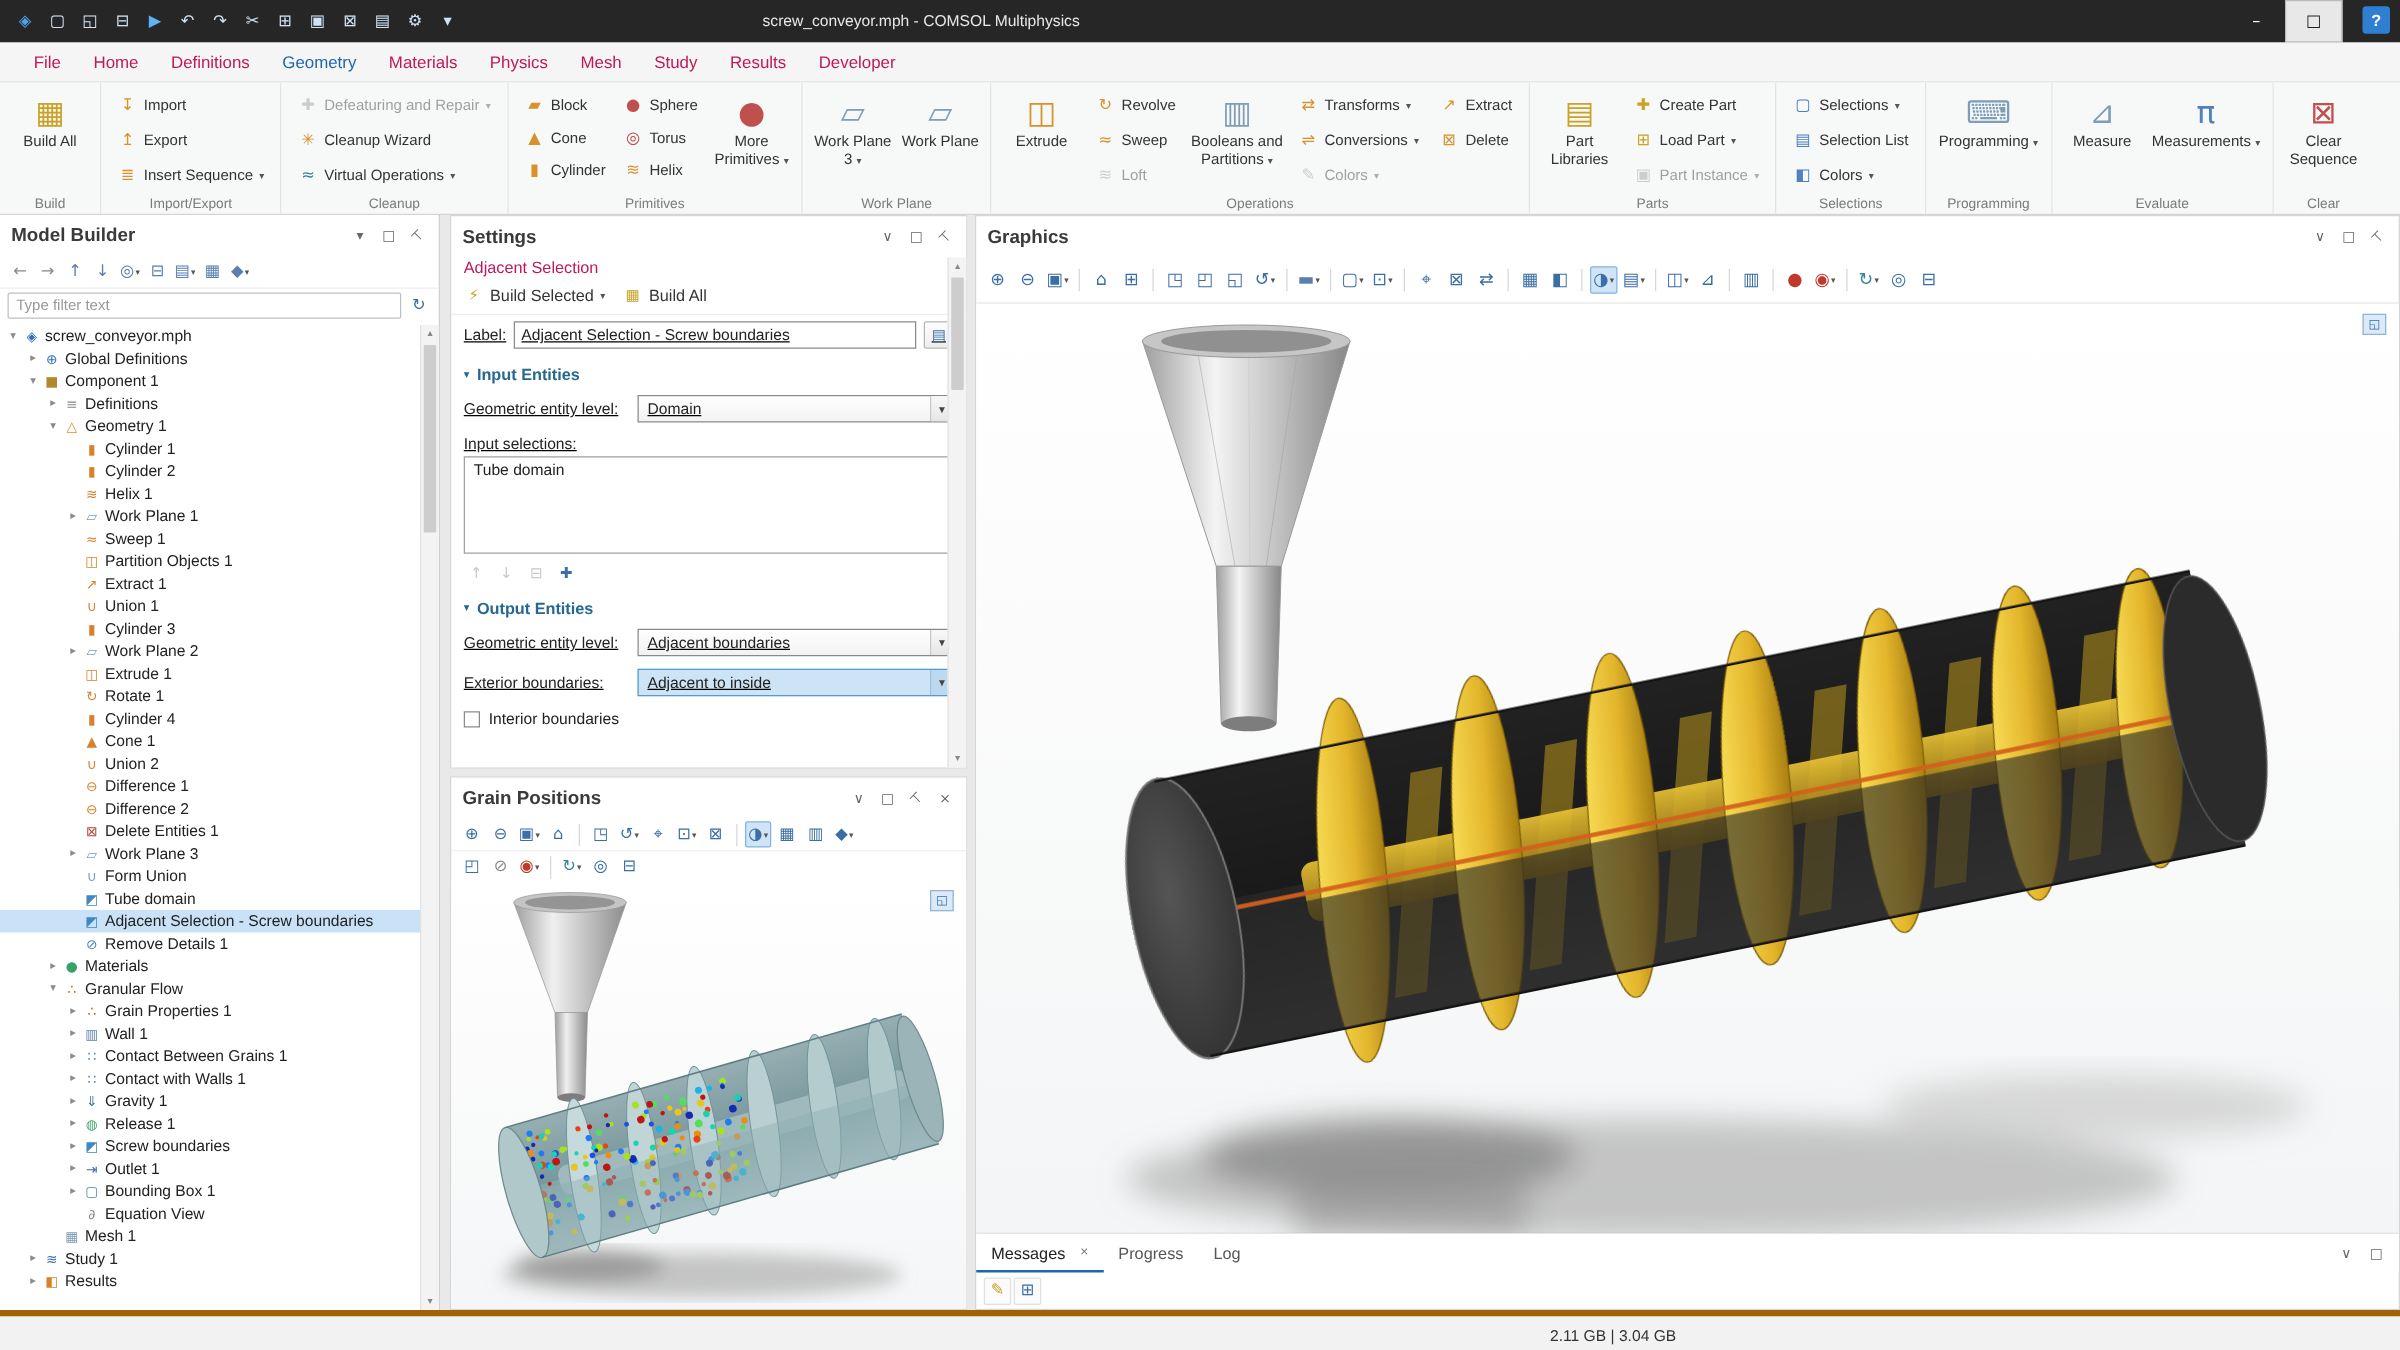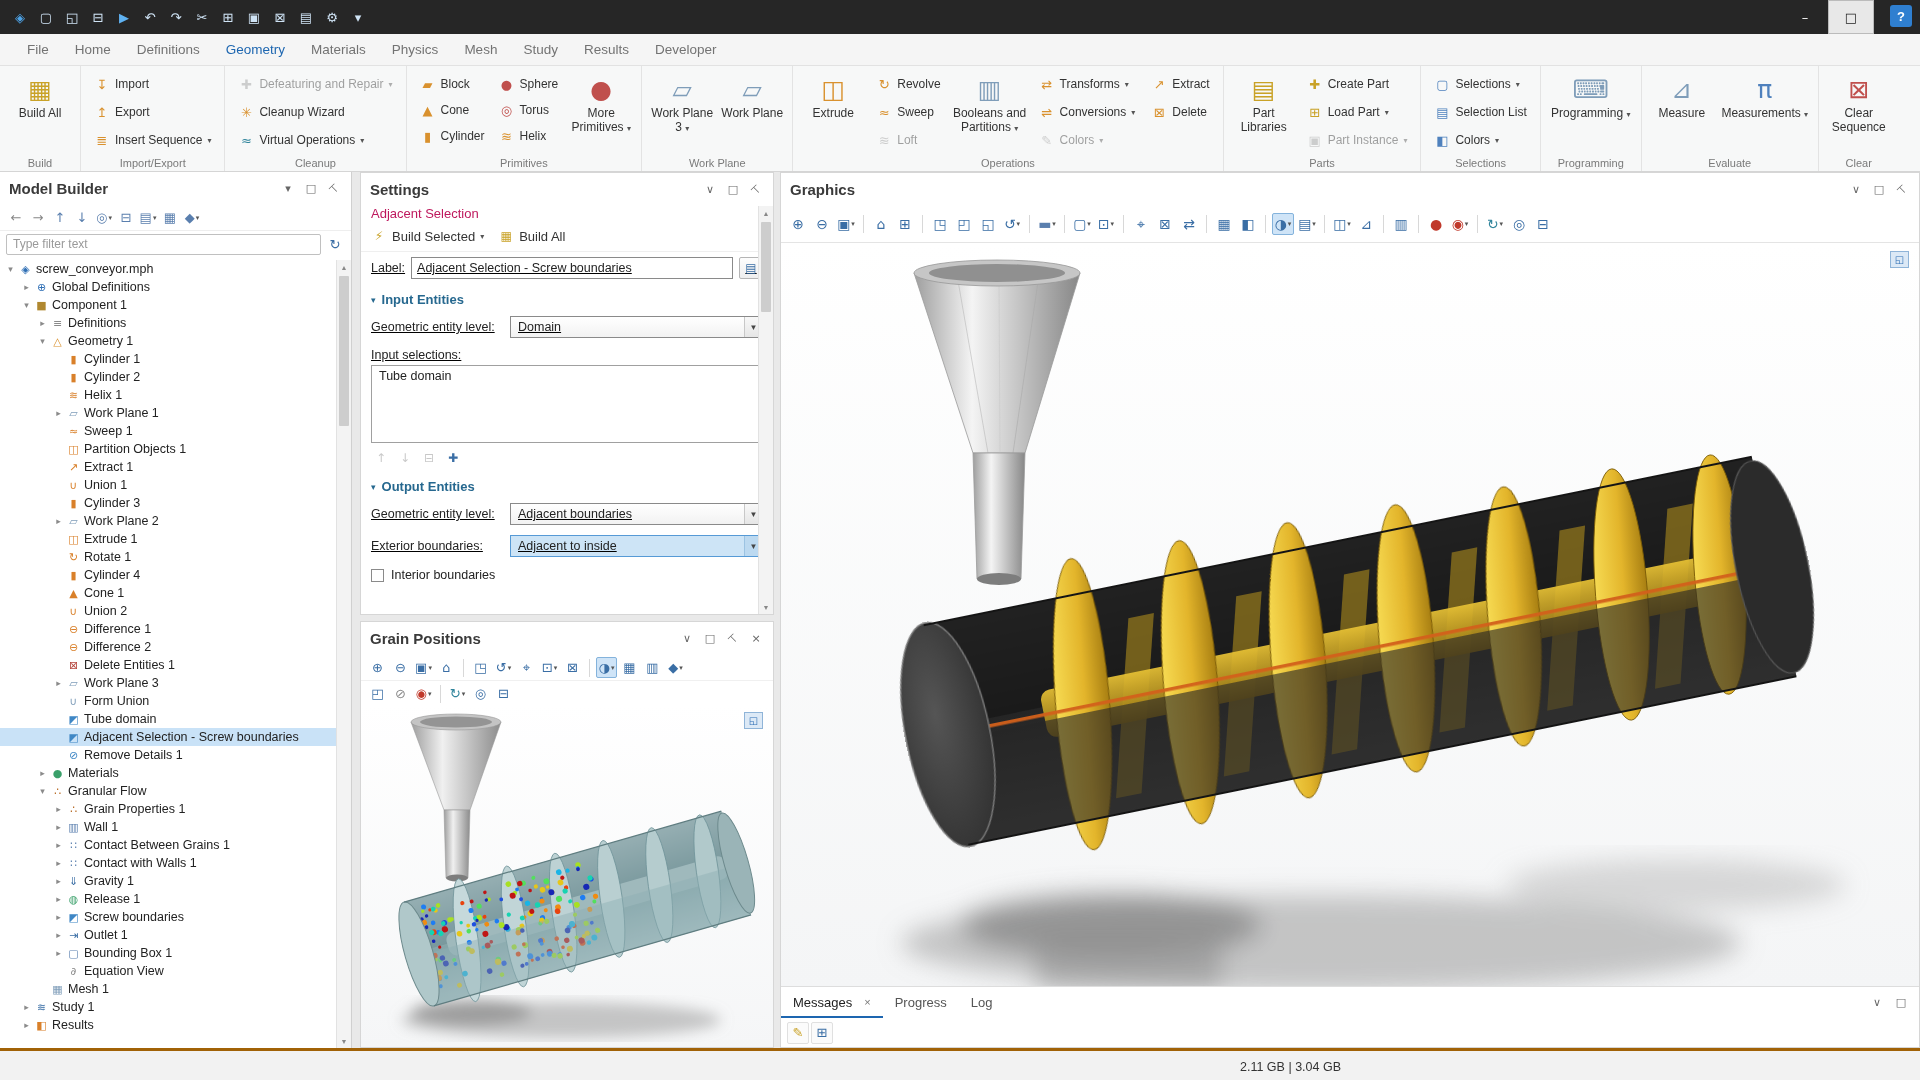--- a/index.html
+++ b/index.html
@@ -10,21 +10,21 @@
   #titlebar { position:absolute; left:0; top:0; width:1920px; height:34px; background:#262626; display:flex; align-items:center; }
   #qat { display:flex; align-items:center; gap:2px; padding-left:8px; }
   #qat .ticon { width:24px; height:24px; display:flex; align-items:center; justify-content:center; font-size:13px; border-radius:2px; }
   #window-title { position:absolute; left:610px; top:0; height:34px; display:flex; align-items:center; color:#e8e8e8; font-size:12.5px; }
   #wctls { position:absolute; right:0; top:0; height:34px; display:flex; }
   .wctl { width:46px; height:34px; display:flex; align-items:center; justify-content:center; color:#fff; font-size:13px; }
   .wctl.max { background:#e8e8e8; color:#222; border:1px solid #bbb; }
 
   
   #menubar { position:absolute; left:0; top:34px; width:1920px; height:32px; background:#f5f5f5; border-bottom:1px solid #e2e2e2; display:flex; align-items:center; padding-left:14px; }
-  .menu-item { padding:0 13px; font-size:13.5px; color:#737373; height:32px; display:flex; align-items:center; cursor:default; }
+  .menu-item { padding:0 13px; font-size:13.5px; color:#be185d; height:32px; display:flex; align-items:center; cursor:default; }
   .menu-item.active { color:#1d66b0; }
   #help-btn { position:absolute; right:8px; top:5px; width:22px; height:22px; background:#2f7fd0; color:#fff; border-radius:3px; display:flex; align-items:center; justify-content:center; font-size:13px; font-weight:bold; }
 
   
   #ribbon { position:absolute; left:0; top:66px; width:1920px; height:106px; background:#f7f8f8; border-bottom:1px solid #d5d5d5; display:flex; align-items:stretch; overflow:hidden; }
   .rgroup { position:relative; border-right:1px solid #e3e3e3; padding:5px 7px 17px 7px; display:flex; align-items:flex-start; gap:4px; }
   .rgroup-label { position:absolute; left:0; right:0; bottom:2px; text-align:center; font-size:11px; color:#7a7a7a;margin-top:12px; }
   .rcol { display:flex; flex-direction:column; gap:2px; }
   .rgrid2 { display:grid; grid-template-rows:repeat(3,26px); grid-auto-flow:column; column-gap:2px; }
   .rsm { display:flex; align-items:center; gap:5px; height:26px; padding:0 6px; font-size:12px; color:#333; border-radius:2px; white-space:nowrap; }
@@ -113,21 +113,21 @@
   .mtab.active { color:#222; box-shadow:inset 0 -2px 0 #1d66b0;gap:12px; }
   .mtab .x { font-size:11px; color:#777; }
   #msg-toolbar { position:absolute; left:0; top:844px; width:1138px; height:31px; }
   #msg-toolbar .ticon { width:22px; height:22px; font-size:13px; border:1px solid #e0e0e0; border-radius:2px; background:#fbfbfb; }
   #msg-head-icons { margin-left:auto; display:flex; gap:8px; padding-right:10px; }
   #msg-head-icons .ticon { width:16px; height:16px; font-size:11px; color:#666; }
 
   
   .vsplit { position:absolute; top:0; height:876px; width:6px; background:#e9e9e9; }
   .hsplit { position:absolute; left:360px; width:414px; top:443px; height:6px; background:#e9e9e9; }
-  #statusbar { position:absolute; left:0; top:1048px; width:1920px; height:32px; background:#f2f2f2; border-top:3px solid #a16207; }
+  #statusbar { position:absolute; left:0; top:1048px; width:1920px; height:32px; background:#f2f2f2; border-top:5px solid #a16207; }
   #mem { position:absolute; left:1240px; top:0; height:32px; display:flex; align-items:center; font-size:12.5px; color:#333; }
 </style>
 </head>
 <body>
 
 <div id="titlebar">
   <div id="qat">
       <span class="ticon">
         <span style="color: rgb(77, 163, 232);">◈</span>
       </span>
@@ -164,20 +164,21 @@
       <span class="ticon">
         <span style="color: rgb(207, 227, 245);">▤</span>
       </span>
       <span class="ticon">
         <span style="color: rgb(207, 227, 245);">⚙</span>
       </span>
       <span class="ticon">
         <span style="color: rgb(207, 227, 245);">▾</span>
       </span>
     </div>
+  <div id="window-title">screw_conveyor.mph - COMSOL Multiphysics</div>
   <div id="wctls">
     <div class="wctl">
         <span>–</span>
       </div>
     <div class="wctl max">
         <span>□</span>
       </div>
     <div class="wctl">
         <span>×</span>
       </div>

